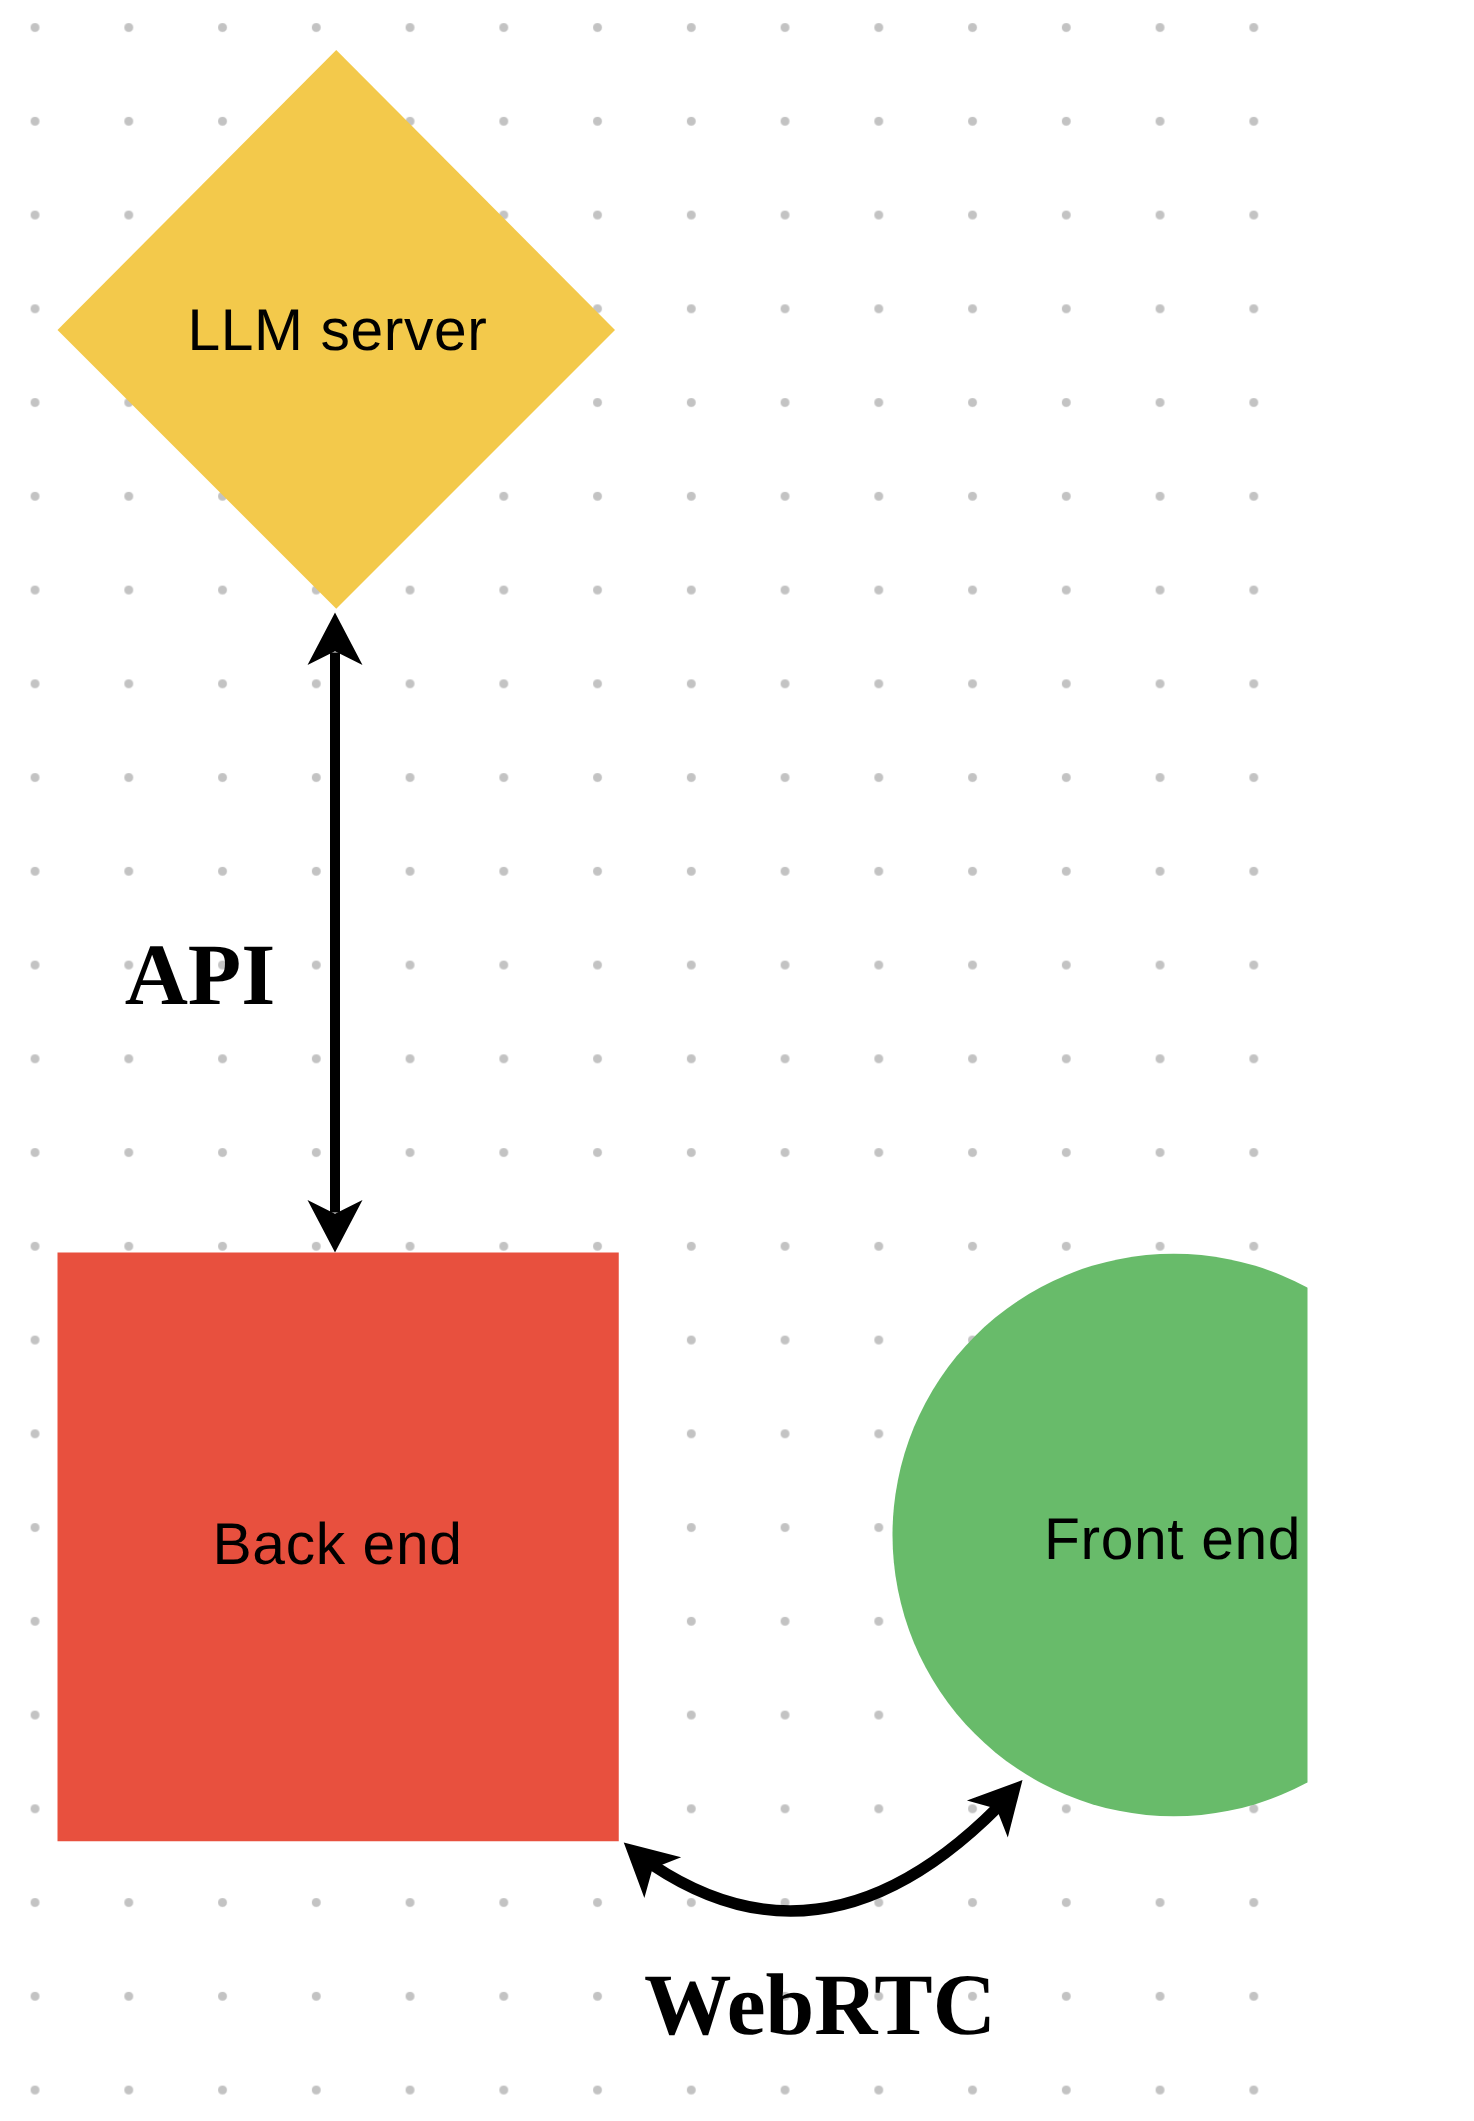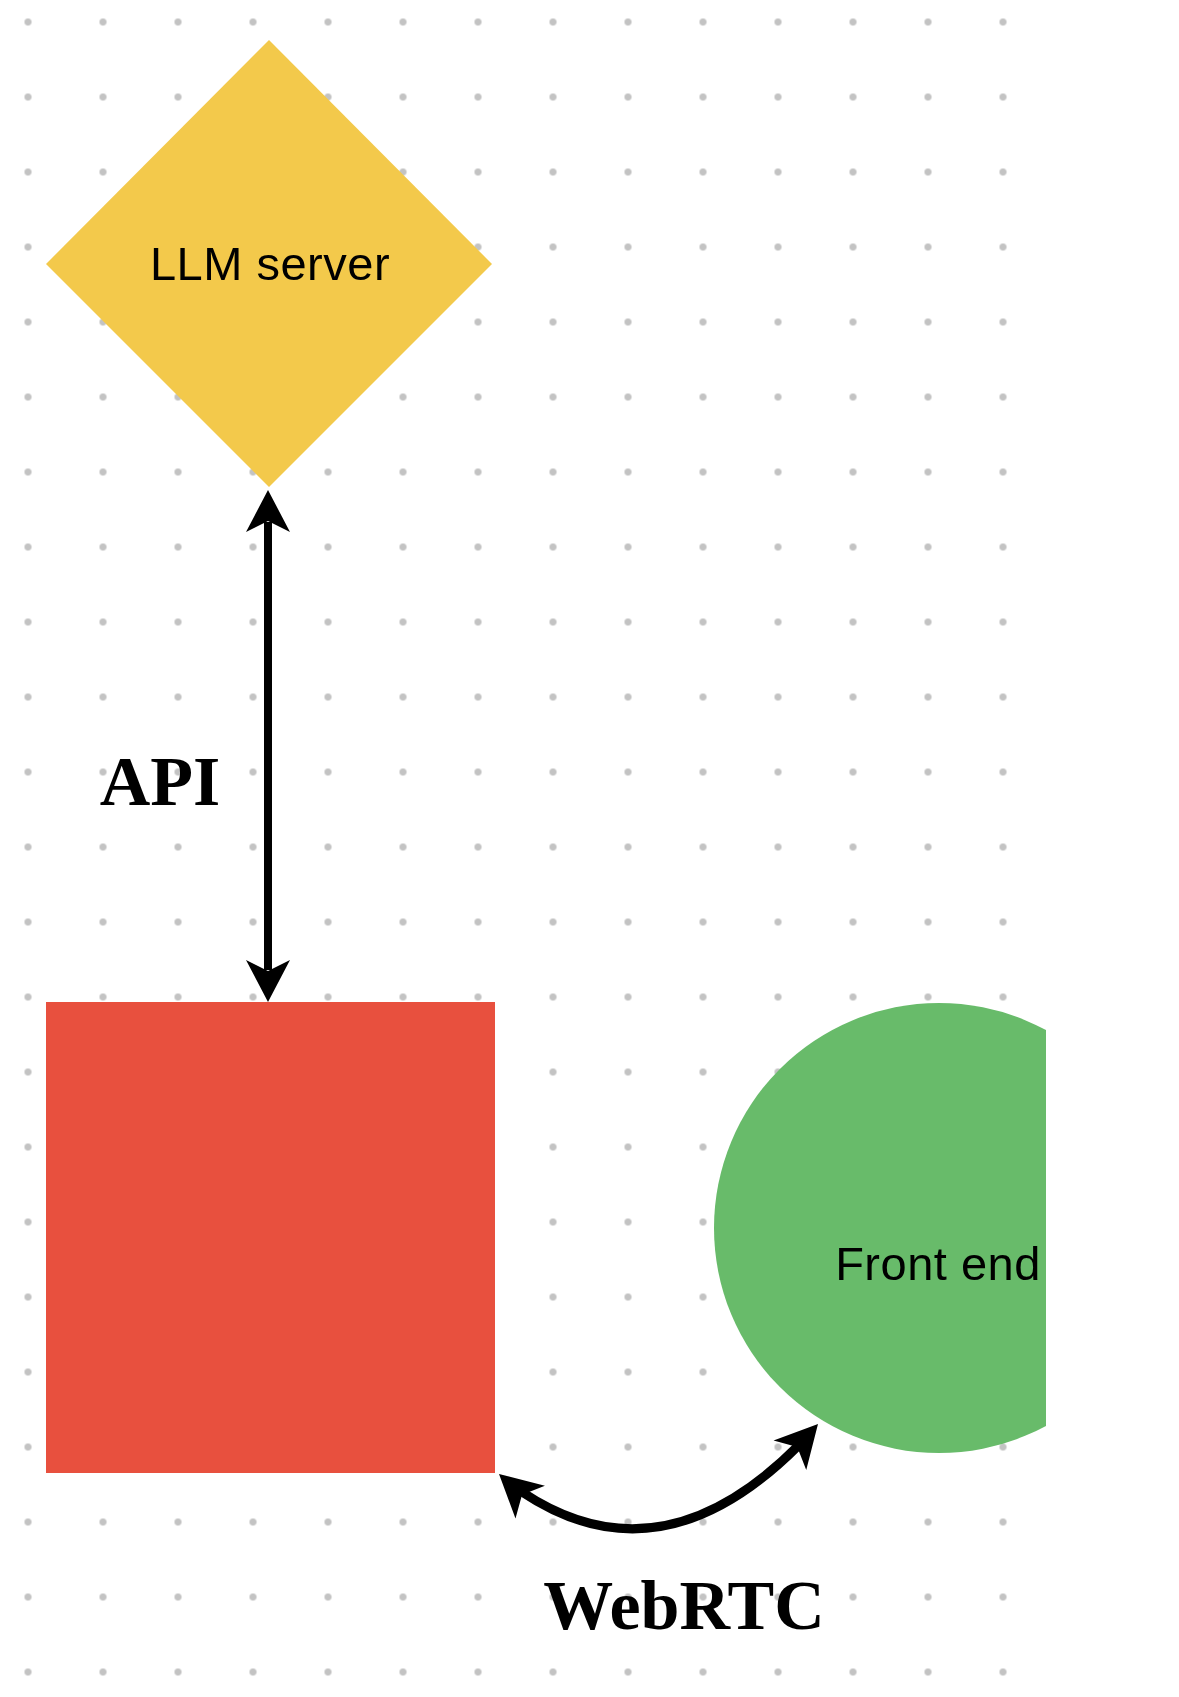--- a/index.html
+++ b/index.html
@@ -69,18 +69,19 @@
       <path d="M 522 1492 Q 660 1584 798 1446" fill="none" stroke-width="9" stroke="#000000"></path>
       <polygon points="0,0 22,42 0,31 -22,42" transform="translate(499,1474) rotate(-48)" fill="#000000"></polygon>
       <polygon points="0,0 22,42 0,31 -22,42" transform="translate(818,1424) rotate(42)" fill="#000000"></polygon>
     </g>
   </svg>
 
   <div class="node-label" style="left:270px; top:264px;">LLM server</div>
 
   <div class="connector-label" style="left:160px; top:781px;">API</div>
 
+  <div class="node-label" style="left:270px; top:1235px;">Back end</div>
 
-  <div class="node-label" style="left:938px; top:1264px;">Front end</div>
+  <div class="node-label" style="left:938px; top:1231px;">Front end</div>
 
-  <div class="connector-label" style="left:684px; top:1605px;">WebRTC</div>
+  <div class="connector-label" style="left:656px; top:1605px;">WebRTC</div>
 
 </div>
 
 </body></html>

